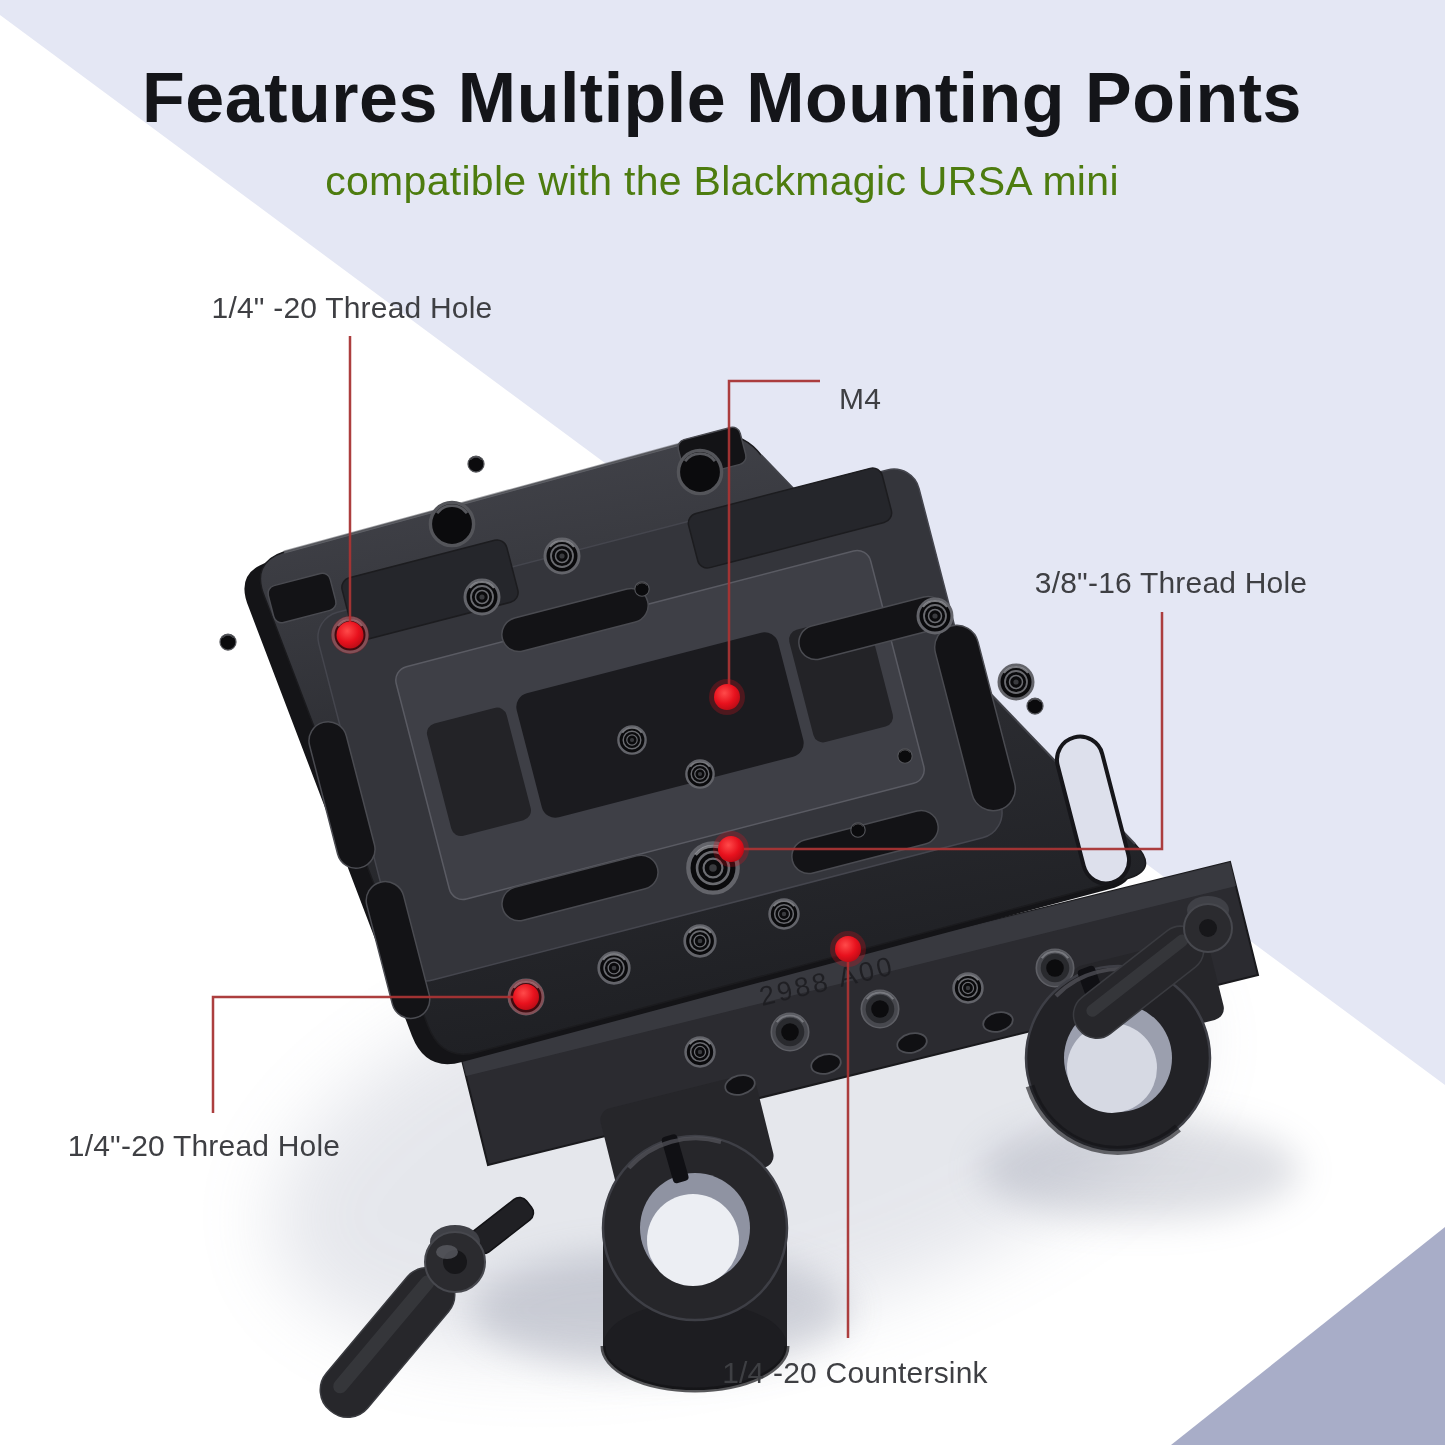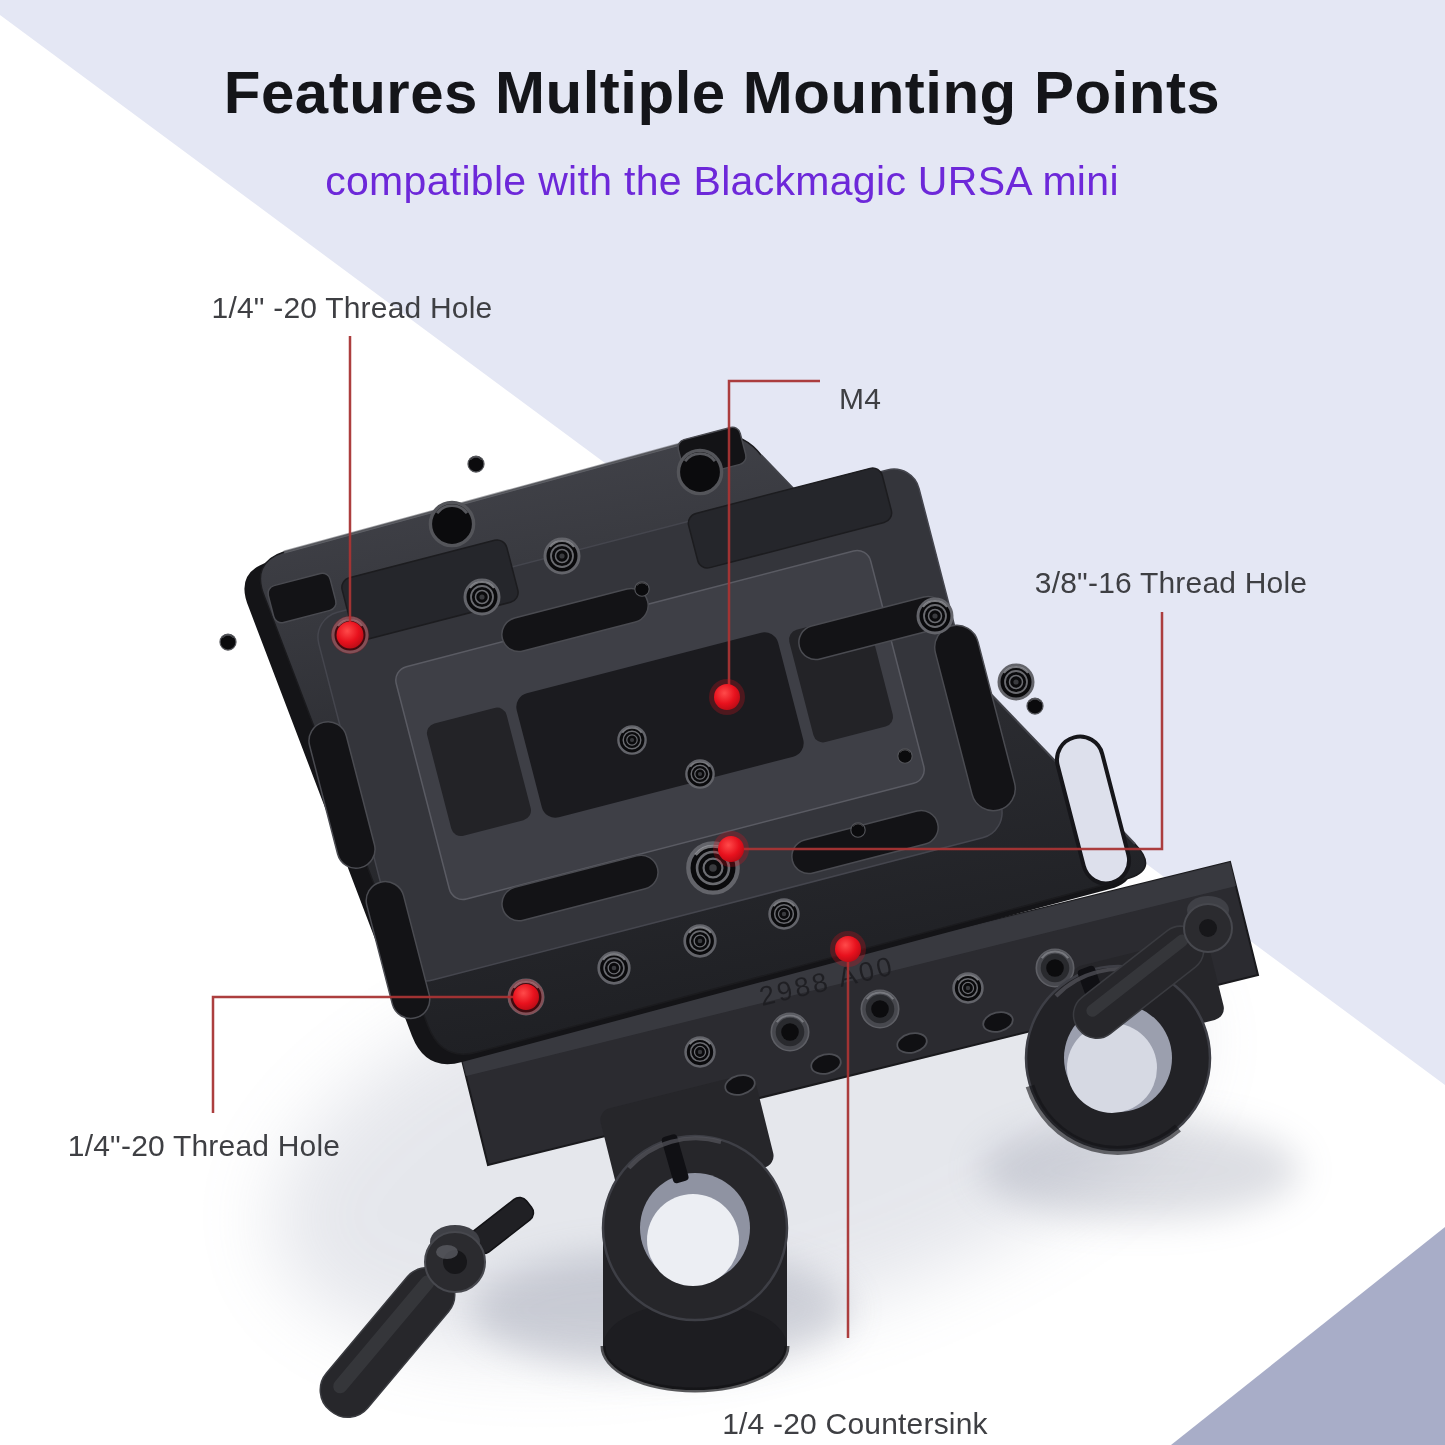--- a/index.html
+++ b/index.html
@@ -3,24 +3,24 @@
 <meta charset="utf-8">
 <style>
   html,body{margin:0;padding:0;background:#fff;}
   .stage{
     position:relative;width:1445px;height:1445px;overflow:hidden;
     font-family:"Liberation Sans", sans-serif;
   }
   .stage svg{position:absolute;left:0;top:0;}
   .txt{position:absolute;white-space:nowrap;transform:translateX(-50%);}
   .title{
-    font-size:60px;font-weight:800;color:#141519;letter-spacing:.5px;
+    font-size:70px;font-weight:800;color:#141519;letter-spacing:.5px;
   }
   .subtitle{
-    font-size:41px;font-weight:400;color:#6d28d9;letter-spacing:.3px;
+    font-size:41px;font-weight:400;color:#4d7c0f;letter-spacing:.3px;
   }
   .callout{
     font-size:30px;font-weight:400;color:#3e3f43;letter-spacing:.2px;
   }
 </style>
 </head>
 <body>
 
 <div class="stage">
 
@@ -287,15 +287,15 @@
   </g>
 </svg>
 
 <div class="txt title" style="left:722px;top:58px;">Features Multiple Mounting Points</div>
 <div class="txt subtitle" style="left:722px;top:158px;">compatible with the Blackmagic URSA mini</div>
 
 <div class="txt callout" style="left:352px;top:291px;">1/4" -20 Thread Hole</div>
 <div class="txt callout" style="left:860px;top:382px;">M4</div>
 <div class="txt callout" style="left:1171px;top:566px;">3/8"-16 Thread Hole</div>
 <div class="txt callout" style="left:204px;top:1129px;">1/4"-20 Thread Hole</div>
-<div class="txt callout" style="left:855px;top:1407px;text-align:right;">1/4 -20 Countersink</div>
+<div class="txt callout" style="left:855px;top:1356px;text-align:right;">1/4 -20 Countersink</div>
 
 </div>
 
 </body></html>

